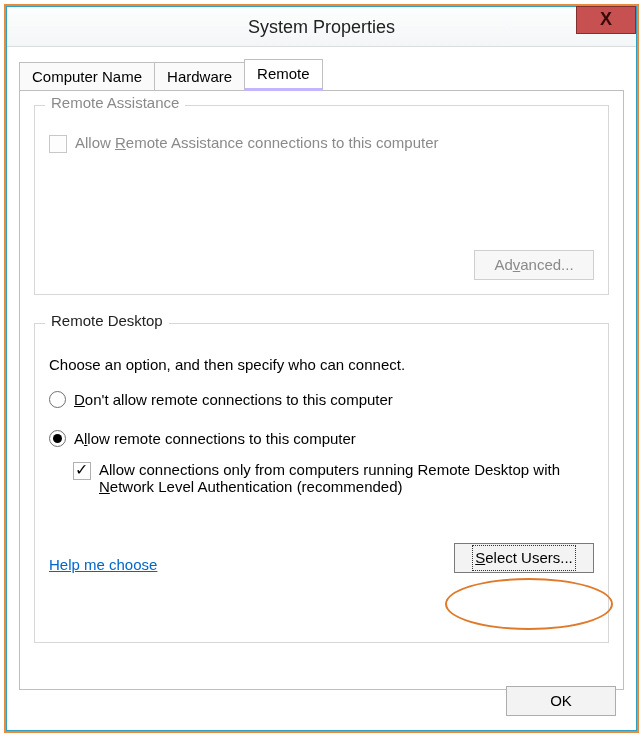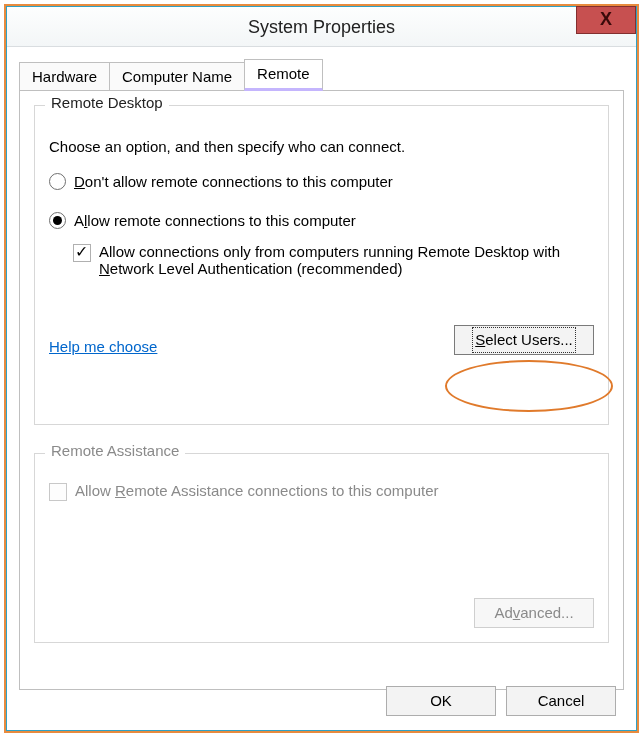--- a/index.html
+++ b/index.html
@@ -194,26 +194,41 @@
   <div class="window">
     <div class="titlebar">
       <div class="title-text">System Properties</div>
       <div class="close-btn">
         <span>X</span>
       </div>
     </div>
 
     <div class="client">
       <div class="tab-row">
+        <div class="tab">Computer Name</div>
         <div class="tab">Hardware</div>
-        <div class="tab">Computer Name</div>
         <div class="tab active">Remote</div>
       </div>
 
       <div class="tab-body">
+
+        <div class="groupbox assist">
+          <span class="legend">Remote Assistance</span>
+
+          <div class="chk-row">
+            <span class="chk disabled"></span>
+            <span class="disabled-text">
+              <span>Allow </span><span class="u">R</span><span>emote Assistance connections to this computer</span>
+            </span>
+          </div>
+
+          <div class="btn disabled assist-adv">
+            <span>Ad</span><span class="u">v</span><span>anced...</span>
+          </div>
+        </div>
 
         <div class="groupbox rd" style="height:320px;">
           <span class="legend">Remote Desktop</span>
 
           <div style="margin-top:4px;">Choose an option, and then specify who can connect.</div>
 
           <div class="radio-row">
             <span class="radio"></span>
             <span>
               <span class="u">D</span><span>on't allow remote connections to this computer</span>
@@ -239,37 +254,21 @@
             <span class="btn focus" style="min-width:140px;">
               <span class="btn-inner">
                 <span class="u">S</span><span>elect Users...</span>
               </span>
             </span>
           </div>
 
           <div class="ellipse" style="left:410px; top:254px; width:168px; height:52px;"></div>
         </div>
 
-        <div class="groupbox assist">
-          <span class="legend">Remote Assistance</span>
-
-          <div class="chk-row">
-            <span class="chk disabled"></span>
-            <span class="disabled-text">
-              <span>Allow </span><span class="u">R</span><span>emote Assistance connections to this computer</span>
-            </span>
-          </div>
-
-          <div class="btn disabled assist-adv">
-            <span>Ad</span><span class="u">v</span><span>anced...</span>
-          </div>
-        </div>
-
       </div>
     </div>
 
     <div class="bottom-buttons">
       <span class="btn" style="min-width:110px;">OK</span>
-      <span class="btn" style="min-width:110px;">Cancel</span>
     </div>
 
   </div>
 </div>
 
 </body></html>

